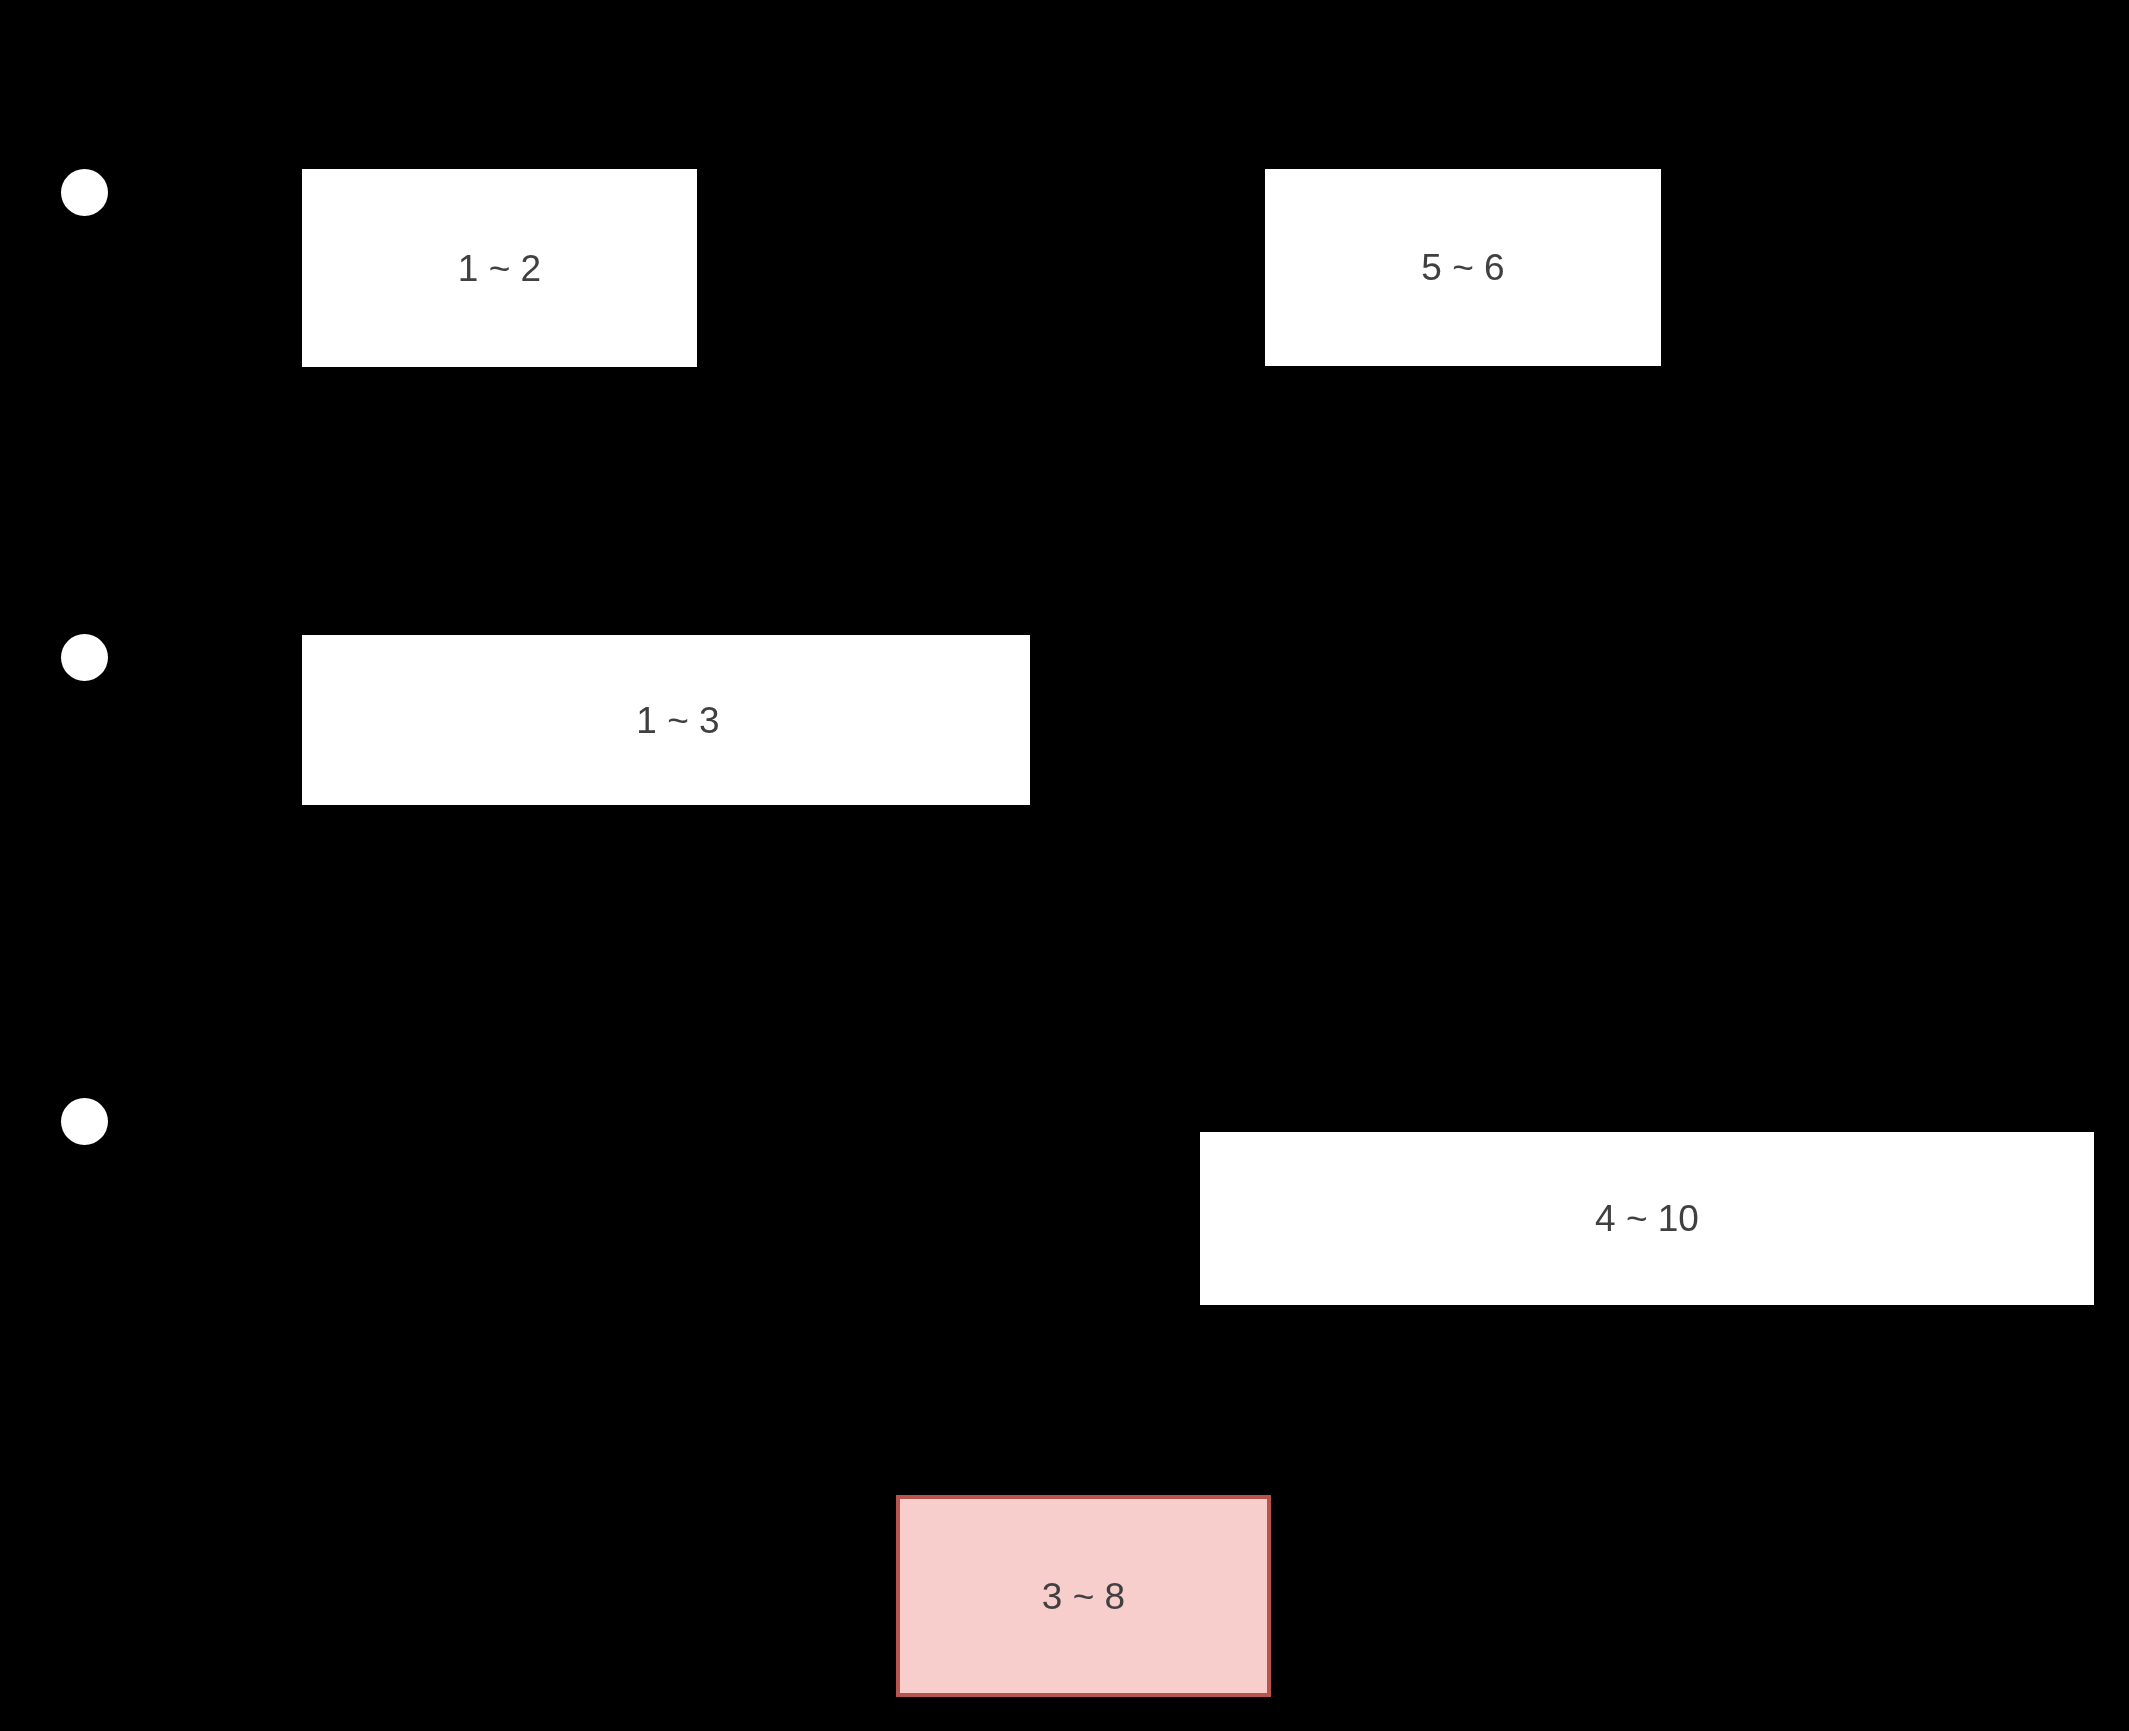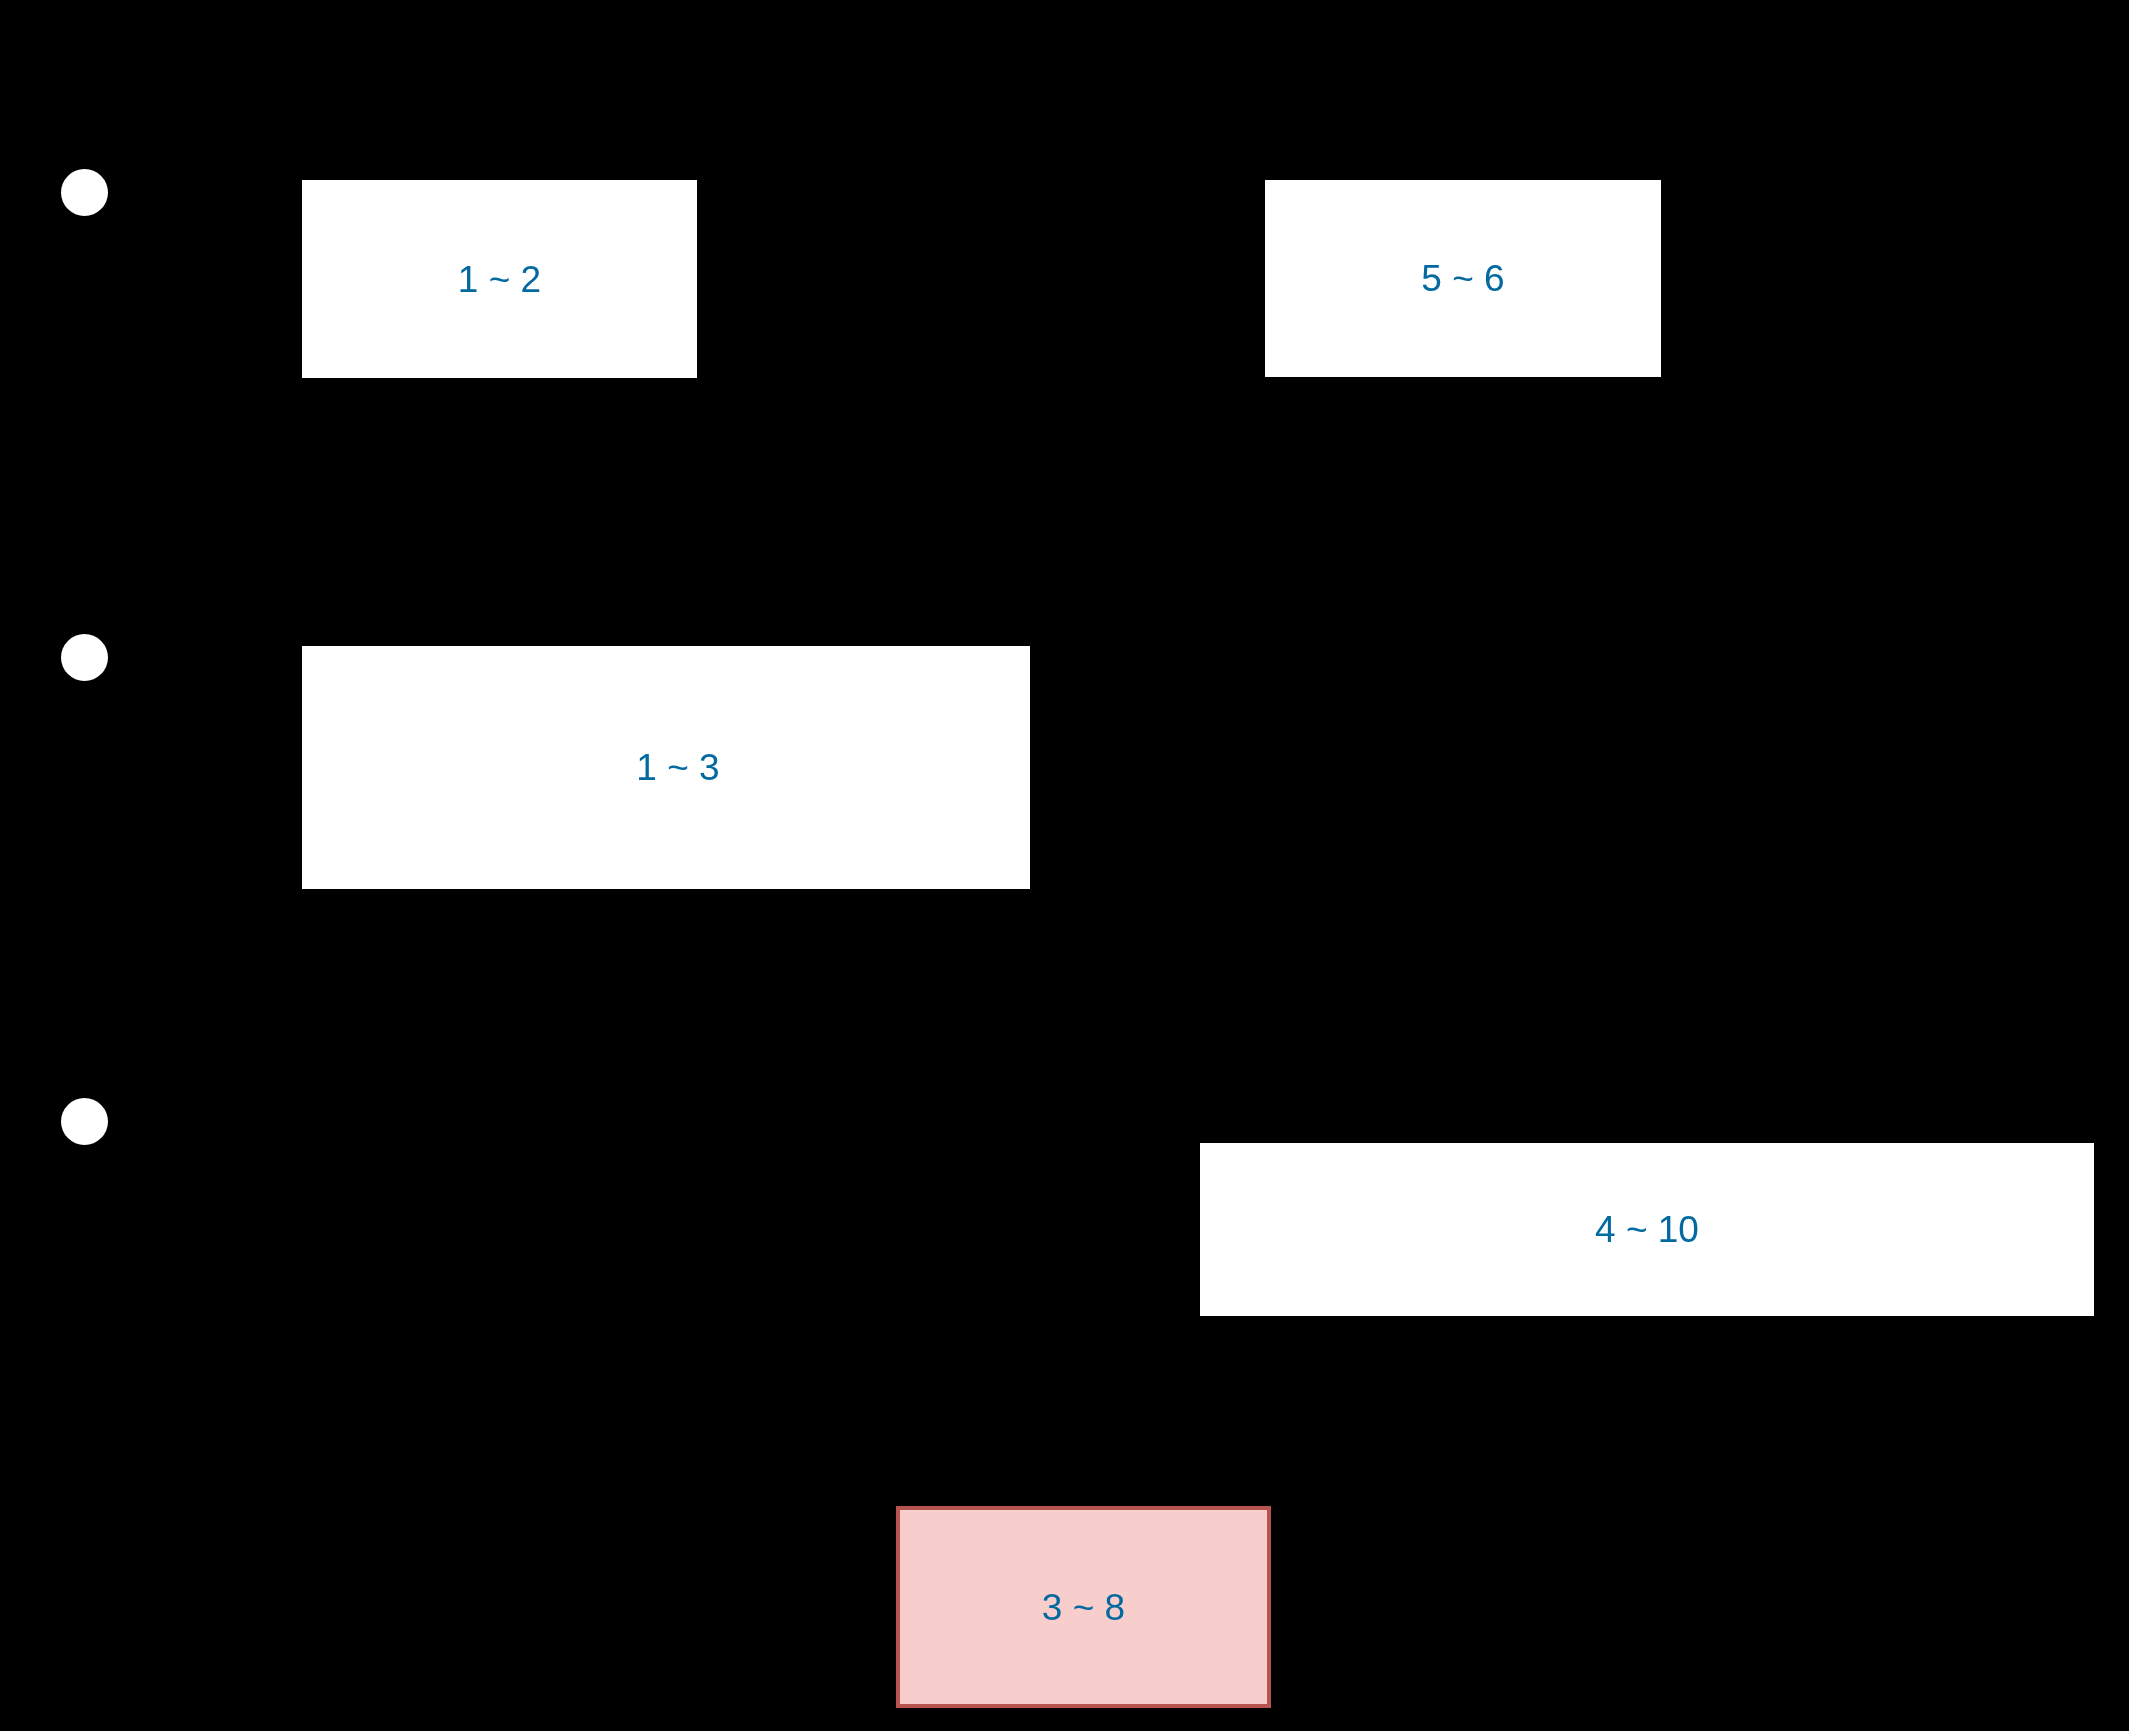--- a/index.html
+++ b/index.html
@@ -22,32 +22,31 @@
     border-radius: 50%;
     background: #ffffff;
   }
   .bullet.r1 { left: 61px;  top: 169px; }
   .bullet.r2 { left: 61px;  top: 634px; }
   .bullet.r3 { left: 61px;  top: 1098px; }
   .box {
     position: absolute;
     box-sizing: border-box;
     background: #ffffff;
-    color: #0369a1;
+    color: #404040;
     display: flex;
     align-items: center;
     justify-content: center;
     font-size: 37px;
     line-height: 1;
     white-space: pre;
-    margin-top: 11px;
   }
   .box.b1 { left: 302px;  top: 169px;  width: 395px;  height: 198px; }
   .box.b2 { left: 1265px; top: 169px;  width: 396px;  height: 197px; text-align: center; }
-  .box.b3 { left: 302px;  top: 635px;  width: 728px;  height: 243px; padding-left: 24px; }
+  .box.b3 { left: 302px;  top: 635px;  width: 728px;  height: 170px; padding-left: 24px; }
   .box.b4 { left: 1200px; top: 1132px; width: 894px; height: 173px; }
   .box.b5 {
     left: 896px; top: 1495px; width: 375px; height: 202px;
     background: #f8cecc;
     border: 4.2px solid #b85450;
   }
 </style>
 </head>
 <body>
 

